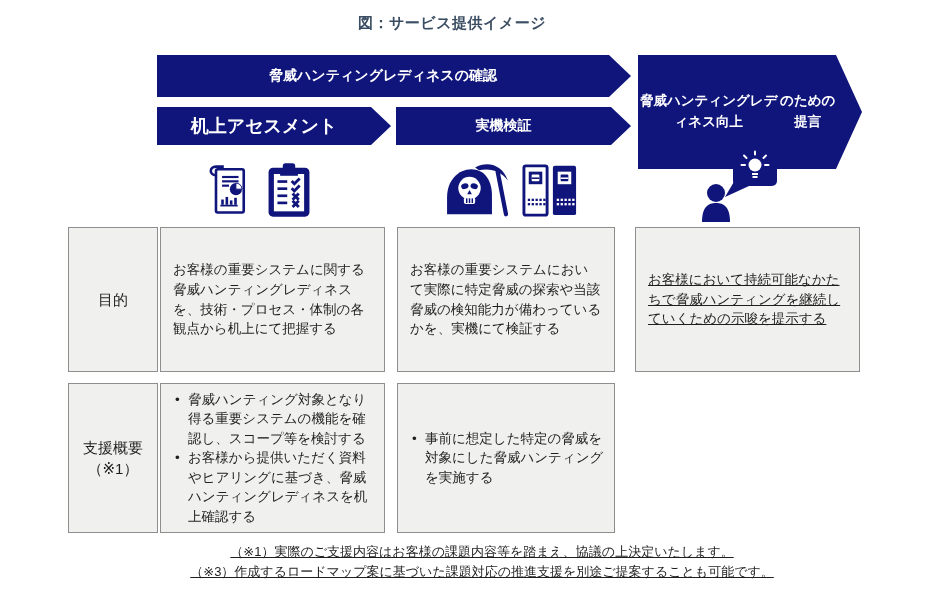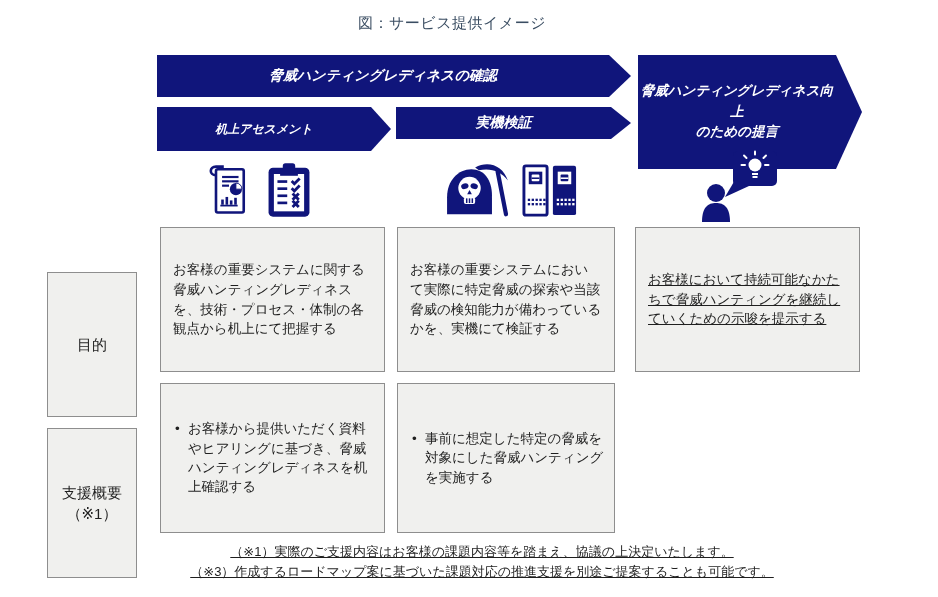--- a/index.html
+++ b/index.html
@@ -9,49 +9,49 @@
     --title-color:#3a4d62;
     --text:#1f1f1f;
     --arrow-text:#ffffff;
   }
   *{margin:0;padding:0;box-sizing:border-box;}
   html,body{background:#ffffff;}
   body{font-family:"Liberation Sans","DejaVu Sans",sans-serif;color:var(--text);}
   .page{position:relative;width:938px;height:597px;background:#ffffff;overflow:hidden;}
 
   .title{position:absolute;top:14px;left:0;width:904px;text-align:center;
-         font-size:15px;font-weight:400;color:var(--title-color);letter-spacing:.5px;}
+         font-size:15px;font-weight:700;color:var(--title-color);letter-spacing:.5px;}
 
   .arrow{position:absolute;background:var(--navy);display:flex;align-items:center;justify-content:center;
-         color:var(--arrow-text);font-weight:700;text-align:center;font-style:italic;}
+         color:var(--arrow-text);font-weight:700;text-align:center;}
   .arrow-top{left:157px;top:55px;width:474px;height:42px;font-size:14px;
       clip-path:polygon(0 0,calc(100% - 22px) 0,100% 50%,calc(100% - 22px) 100%,0 100%);
       padding-right:22px;}
-  .arrow-sub1{left:157px;top:107px;width:234px;height:44px;font-size:12px;
+  .arrow-sub1{left:157px;top:107px;width:234px;height:38px;font-size:18px;
       clip-path:polygon(0 0,calc(100% - 20px) 0,100% 50%,calc(100% - 20px) 100%,0 100%);
       padding-right:20px;text-align:center;}
-  .arrow-sub2{left:396px;top:107px;width:235px;height:32px;font-size:14px;
+  .arrow-sub2{left:396px;top:107px;width:235px;height:38px;font-size:14px;
       clip-path:polygon(0 0,calc(100% - 20px) 0,100% 50%,calc(100% - 20px) 100%,0 100%);
       padding-right:20px;}
   .arrow-big{left:638px;top:55px;width:224px;height:114px;font-size:13.5px;line-height:1.55;
       clip-path:polygon(0 0,calc(100% - 26px) 0,100% 50%,calc(100% - 26px) 100%,0 100%);
-      padding-right:26px;flex-direction:column;}
+      padding-right:26px;flex-direction:row;}
 
   .icon-group{position:absolute;display:flex;align-items:flex-end;gap:10px;color:var(--navy);}
   .icon-group svg{display:block;}
   .ig1{left:203px;top:160px;}
   .ig2{left:443px;top:160px;gap:8px;}
   .ig3{left:701px;top:150px;}
 
   .cell{position:absolute;background:var(--cell-bg);border:1px solid var(--cell-border);
         display:flex;align-items:center;}
   .cell-header{justify-content:center;text-align:center;font-size:15px;line-height:1.4;flex-direction:column;}
   .row1{top:227px;height:145px;}
   .row2{top:383px;height:150px;}
-  .colh{left:47px;width:90px;margin-top:45px;}
+  .colh{left:68px;width:90px;}
   .col1{left:160px;width:225px;justify-content:flex-end;}
   .col2{left:397px;width:218px;}
   .col3{left:635px;width:225px;text-decoration:underline;}
   .cell-text{padding:0 12px;font-size:13.5px;line-height:1.48;}
   .cell ul{list-style:none;padding:0 10px 0 12px;font-size:13.5px;line-height:1.44;}
   .cell li{position:relative;padding-left:15px;}
   .cell li::before{content:"\2022";position:absolute;left:2px;top:0;}
 
   .footnotes{position:absolute;top:542px;left:104px;width:756px;text-align:center;
              font-size:13px;line-height:1.55;color:var(--text);text-decoration:underline;}
@@ -199,20 +199,21 @@
   <div class="cell row1 col3">
     <div class="cell-text">お客様において持続可能なかたちで脅威ハンティングを継続していくための示唆を提示する</div>
   </div>
 
   <div class="cell cell-header row2 colh">
     <span>支援概要</span>
     <span>（※1）</span>
   </div>
   <div class="cell row2 col1">
     <ul>
+      <li>脅威ハンティング対象となり得る重要システムの機能を確認し、スコープ等を検討する</li>
       <li>お客様から提供いただく資料やヒアリングに基づき、脅威ハンティングレディネスを机上確認する</li>
     </ul>
   </div>
   <div class="cell row2 col2">
     <ul>
       <li>事前に想定した特定の脅威を対象にした脅威ハンティングを実施する</li>
     </ul>
   </div>
 
   <div class="footnotes">

